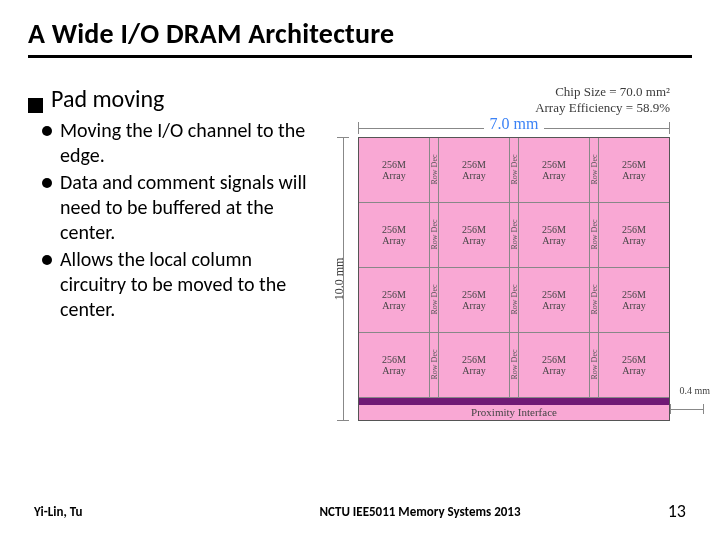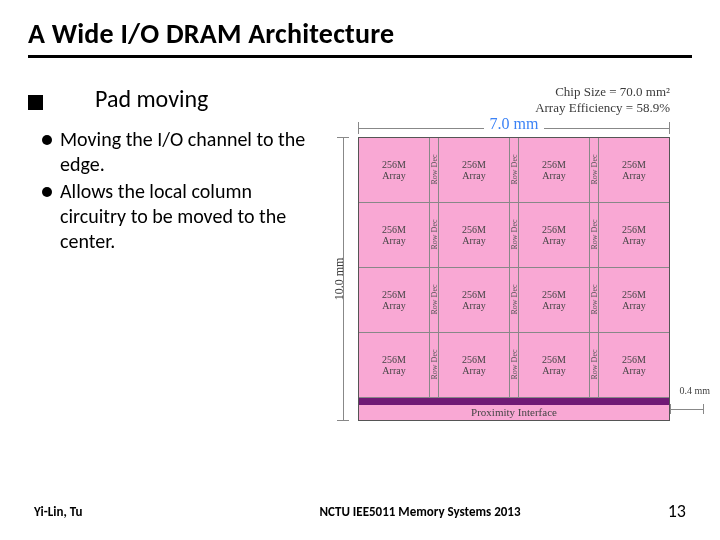--- a/index.html
+++ b/index.html
@@ -28,24 +28,23 @@
   .content {
     display: flex;
     padding: 20px 10px 0 28px;
   }
   .left-col {
     flex: 0 0 300px;
     padding-right: 10px;
   }
   .section-head {
     display: flex;
-    align-items: center;
+    align-items: flex-end;
     font-size: 24px;
-    margin-bottom: 14px;
-    gap: 44px;
+    margin-bottom: 5px;
   }
   .sq-bullet {
     width: 15px;
     height: 15px;
     background: #000;
     margin-right: 8px;
     margin-top: 8px;
     flex: 0 0 auto;
   }
   .bullets {
@@ -209,20 +208,21 @@
 </div>
 
 <div class="content">
   <div class="left-col">
     <div class="section-head">
       <span class="sq-bullet"></span>
       <span>Pad moving</span>
     </div>
     <ul class="bullets">
       <li>Moving the I/O channel to the edge.</li>
+      <li>Data and comment signals will need to be buffered at the center.</li>
       <li>Allows the local column circuitry to be moved to the center.</li>
     </ul>
   </div>
 
   <div class="right-col">
     <div class="chip-meta">
       <div>Chip Size = 70.0 mm²</div>
       <div>Array Efficiency = 58.9%</div>
     </div>
 

